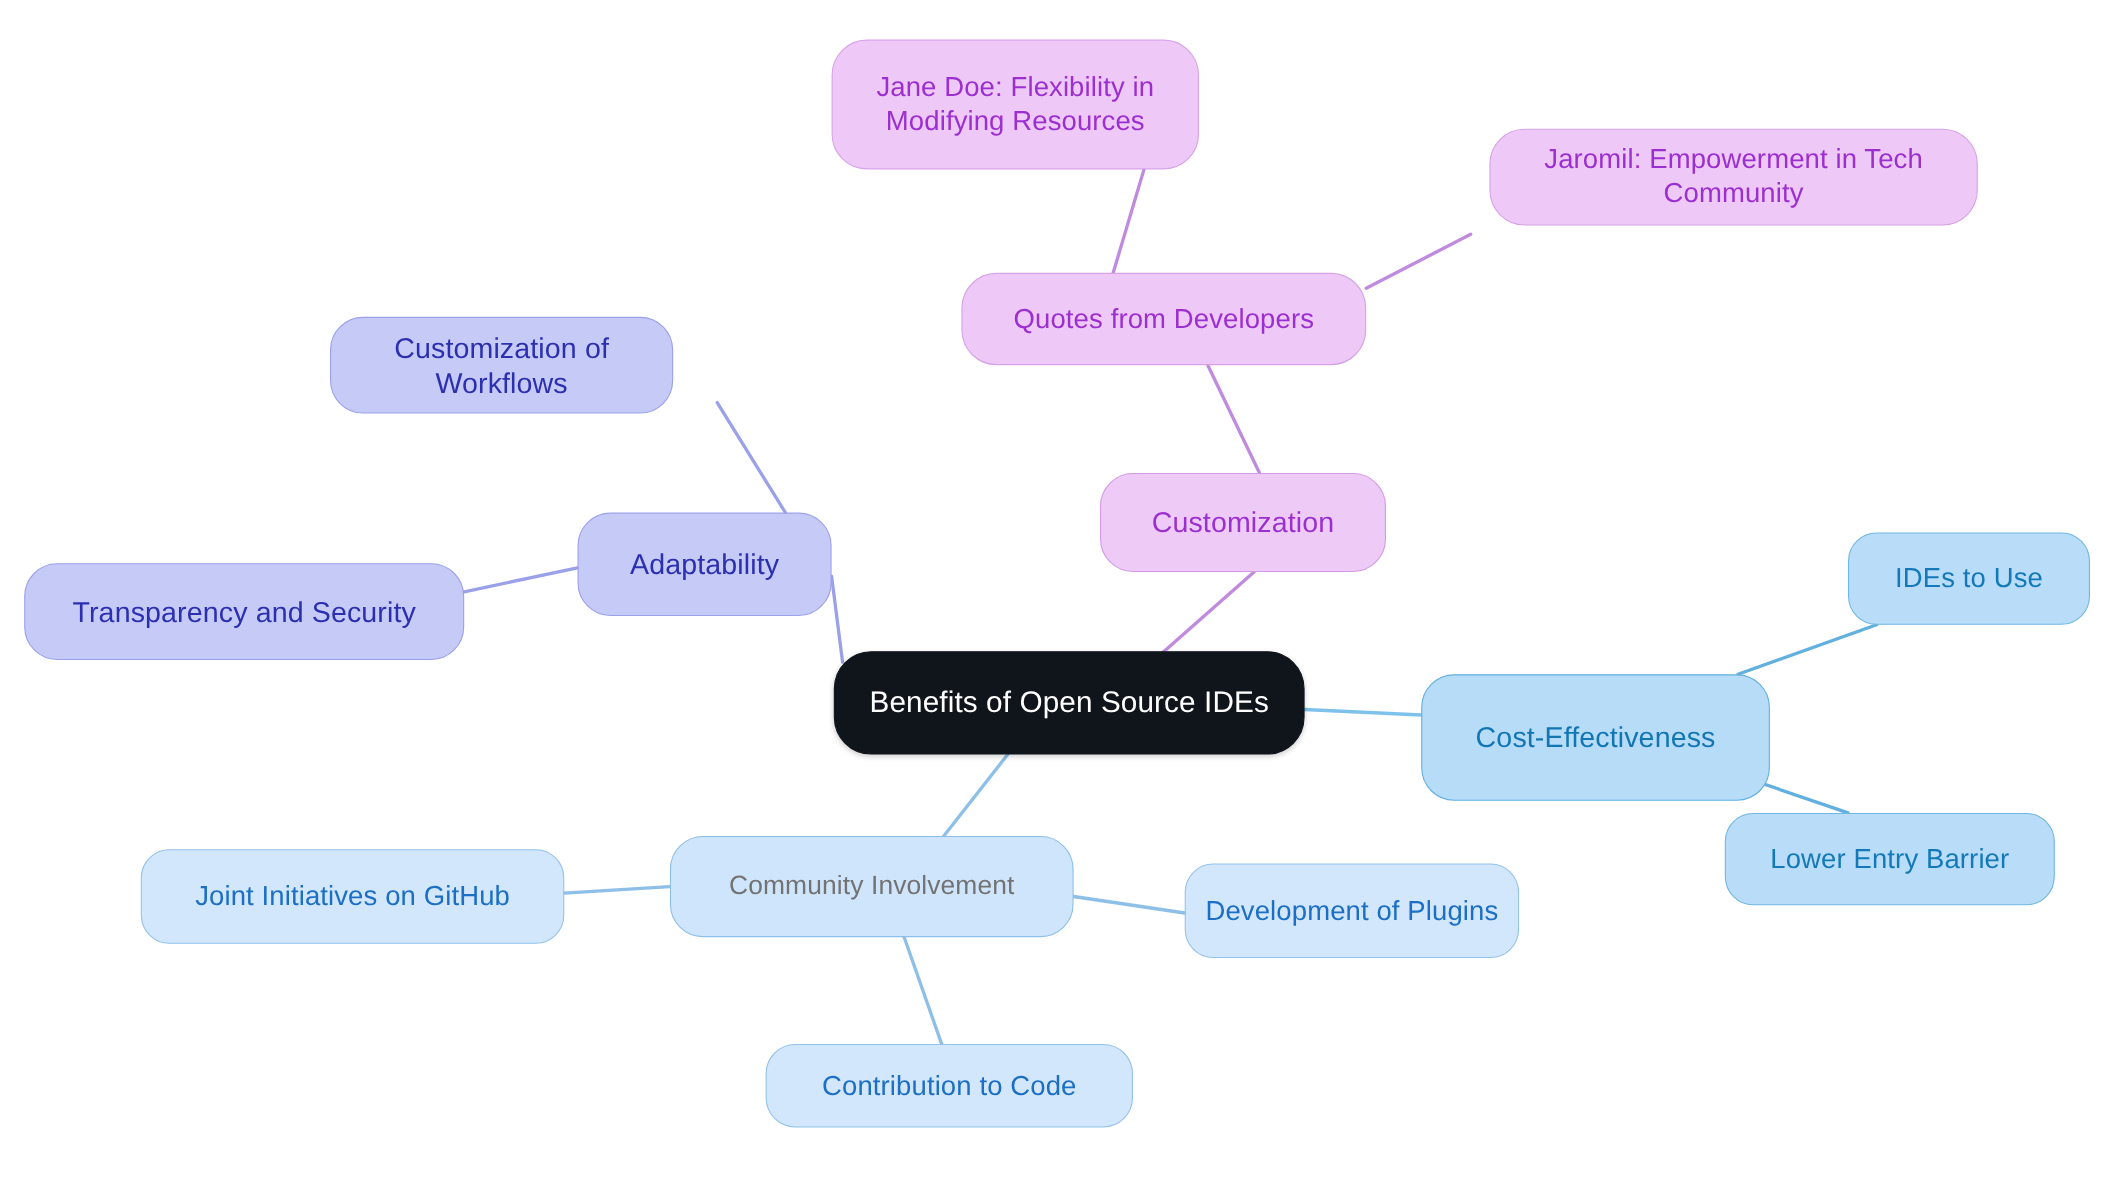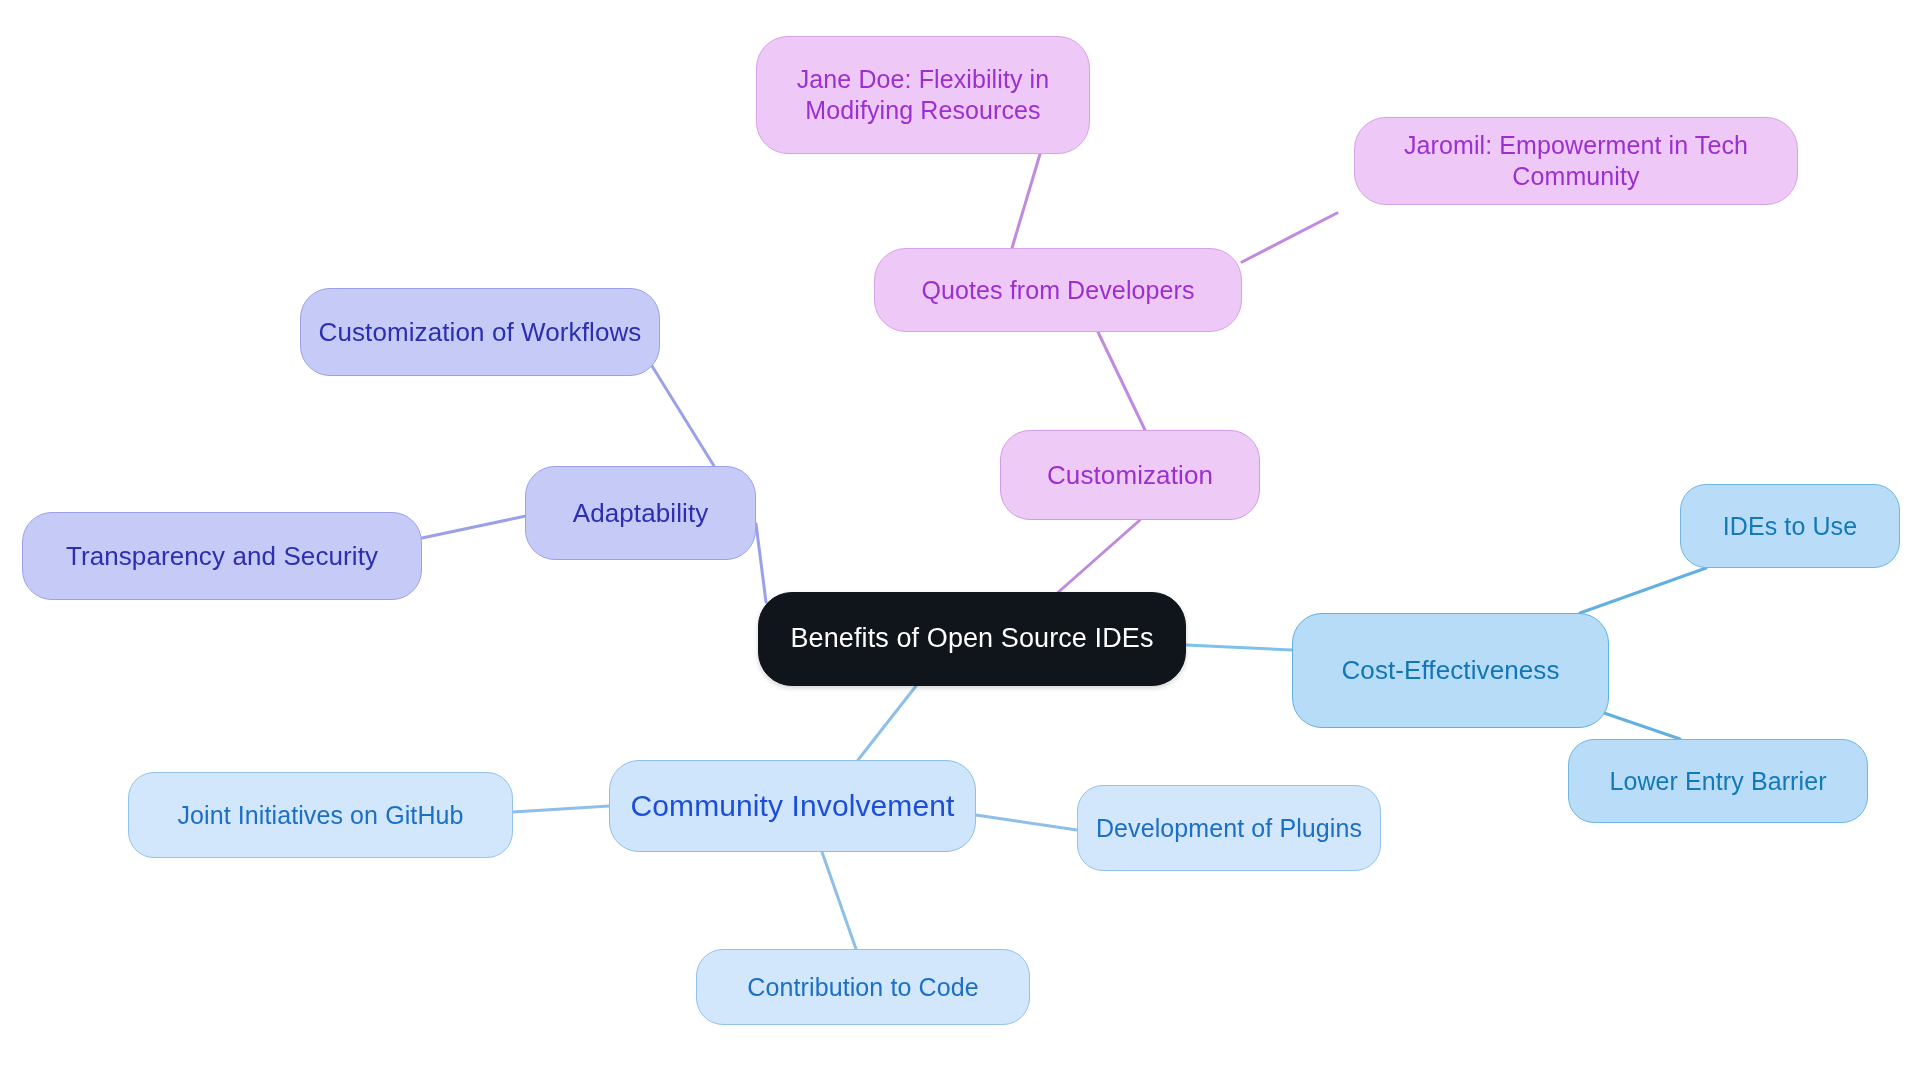--- a/index.html
+++ b/index.html
@@ -78,23 +78,23 @@
   .node-blue-leaf {
     background: #b9ddf8;
     border-color: #6fb7e3;
     color: #1379b8;
     border-radius: 26px;
     font-size: 25px;
   }
   .node-lightblue-mid {
     background: #cfe5fc;
     border-color: #8dbfe8;
-    color: #1d4ed8;
+    color: #737373;
     border-radius: 30px;
-    font-size: 30px;
+    font-size: 24px;
   }
   .node-lightblue-leaf {
     background: #d2e6fc;
     border-color: #93c2ea;
     color: #1b6fc4;
     border-radius: 26px;
     font-size: 25px;
   }
 </style>
 </head>
@@ -115,21 +115,21 @@
       <path d="M 1572,702 L 1680,739" stroke="#62b0e0" stroke-width="3" fill="none" stroke-linecap="round"></path>
       <path d="M 916,686 L 858,760" stroke="#8dbfe8" stroke-width="3" fill="none" stroke-linecap="round"></path>
       <path d="M 609,806 L 513,812" stroke="#8dbfe8" stroke-width="3" fill="none" stroke-linecap="round"></path>
       <path d="M 976,815 L 1077,830" stroke="#8dbfe8" stroke-width="3" fill="none" stroke-linecap="round"></path>
       <path d="M 822,852 L 856,949" stroke="#8dbfe8" stroke-width="3" fill="none" stroke-linecap="round"></path>
     </svg>
 
   <div id="nodes">
       <div class="node node-root" style="left: 758px; top: 592px; width: 428px; height: 94px;"><span>Benefits of Open Source IDEs</span></div>
       <div class="node node-periwinkle" style="left: 525px; top: 466px; width: 231px; height: 94px;"><span>Adaptability</span></div>
-      <div class="node node-periwinkle" style="left: 300px; top: 288px; width: 360px; height: 88px;"><span>Customization of Workflows</span></div>
+      <div class="node node-periwinkle" style="left: 300px; top: 288px; width: 312px; height: 88px;"><span>Customization of Workflows</span></div>
       <div class="node node-periwinkle" style="left: 22px; top: 512px; width: 400px; height: 88px;"><span>Transparency and Security</span></div>
       <div class="node node-purple-mid" style="left: 1000px; top: 430px; width: 260px; height: 90px;"><span>Customization</span></div>
       <div class="node node-purple-leaf" style="left: 874px; top: 248px; width: 368px; height: 84px;"><span>Quotes from Developers</span></div>
       <div class="node node-purple-leaf" style="left: 756px; top: 36px; width: 334px; height: 118px;"><span>Jane Doe: Flexibility in
 Modifying Resources</span></div>
       <div class="node node-purple-leaf" style="left: 1337px; top: 117px; width: 444px; height: 88px; margin-left: 17px;"><span>Jaromil: Empowerment in Tech
 Community</span></div>
       <div class="node node-blue-mid" style="left: 1292px; top: 613px; width: 317px; height: 115px;"><span>Cost-Effectiveness</span></div>
       <div class="node node-blue-leaf" style="left: 1680px; top: 484px; width: 220px; height: 84px;"><span>IDEs to Use</span></div>
       <div class="node node-blue-leaf" style="left: 1568px; top: 739px; width: 300px; height: 84px;"><span>Lower Entry Barrier</span></div>

